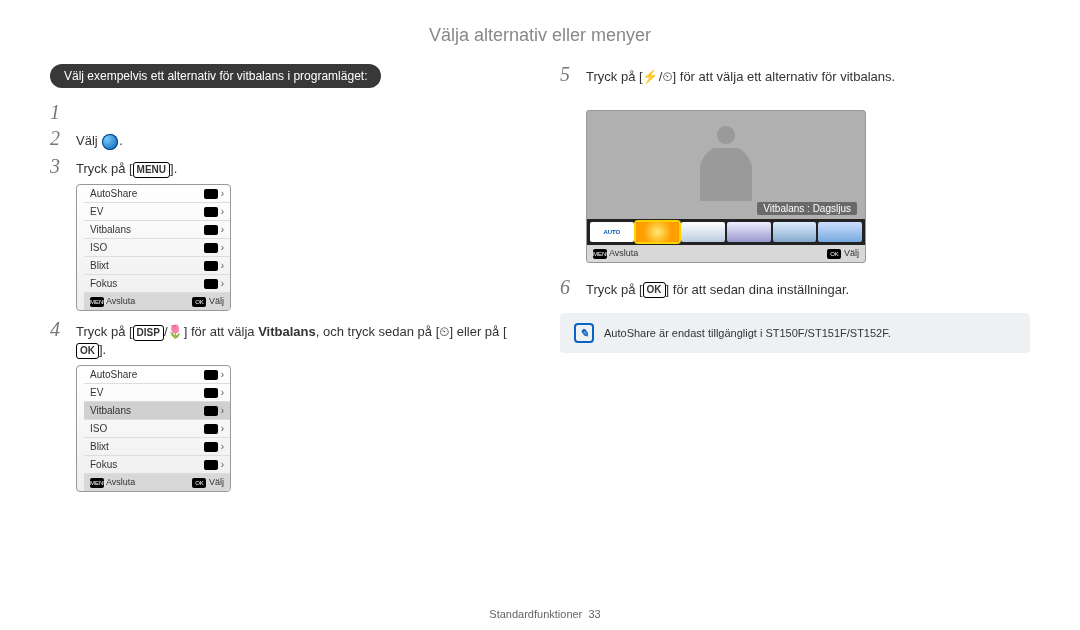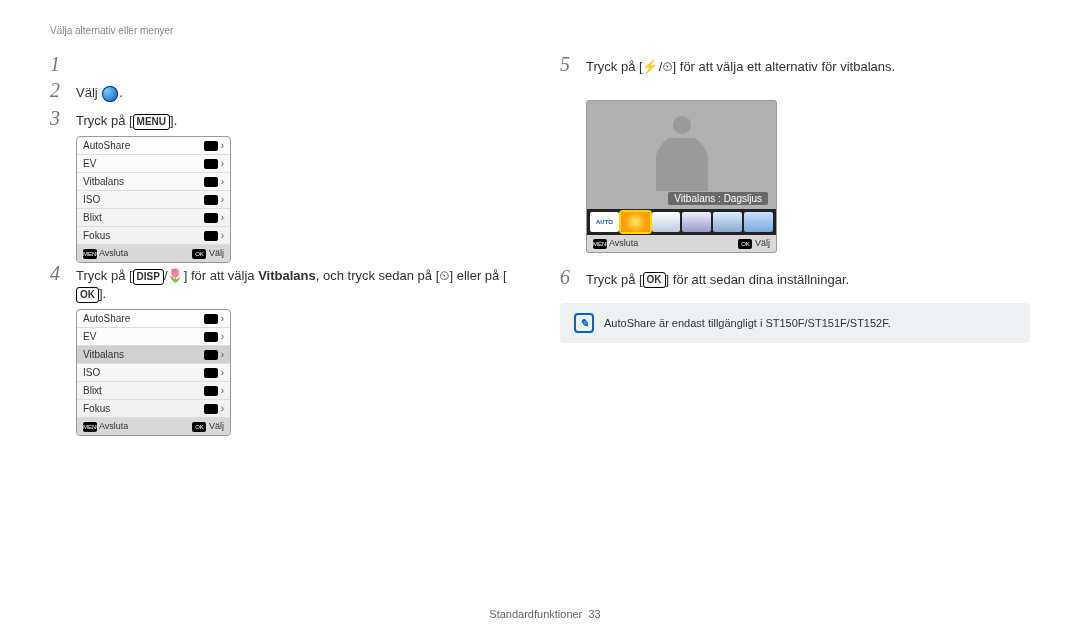--- a/index.html
+++ b/index.html
@@ -10,22 +10,23 @@
     background: #fff;
     color: #333;
     font-size: 13px;
     position: relative;
   }
   .page {
     padding: 25px 50px 0 50px;
   }
   .page-header {
     color: #888;
-    font-size: 10px;
+    font-size: 18px;
     margin-bottom: 18px;
+    text-align: center;
   }
   .columns {
     display: flex;
     gap: 40px;
   }
   .col { width: 50%; }
   .pill {
     display: inline-block;
     background: #383838;
     color: #fff;
@@ -68,25 +69,26 @@
     border-radius: 3px;
     padding: 0 3px;
     font-size: 10px;
     vertical-align: middle;
     background: #fff;
   }
   .menu-panel {
     width: 155px;
     margin-left: 26px;
     margin-top: 4px;
-    margin-bottom: 0;
+    margin-bottom: 8px;
     border: 1px solid #999;
     background: linear-gradient(#fff, #eee);
     border-radius: 4px;
     overflow: hidden;
+    padding-left: 7px;
   }
   .menu-row {
     display: flex;
     align-items: center;
     padding: 3px 6px;
     font-size: 10px;
     border-bottom: 1px solid #ddd;
     justify-content: space-between;
   }
   .menu-row:last-child { border-bottom: none; }
@@ -113,21 +115,21 @@
     vertical-align: middle;
   }
   .opt-icon {
     display: inline-block;
     width: 14px; height: 10px;
     background: #000;
     border-radius: 2px;
     margin-right: 3px;
   }
   .preview-box {
-    width: 191px;
+    width: 280px;
     margin-left: 26px;
     border: 1px solid #999;
     border-radius: 3px;
     background: #a0a0a0;
     margin-bottom: 14px;
     overflow: hidden;
     margin-top: 24px;
   }
   .preview-area {
     height: 108px;
@@ -206,20 +208,21 @@
 </style>
 </head>
 <body>
 
 <div class="page">
   <div class="page-header">Välja alternativ eller menyer</div>
 
   <div class="columns">
 
     <div class="col">
+      <div class="pill">Välj exempelvis ett alternativ för vitbalans i programläget:</div>
 
       <div class="step">
         <div class="step-num">1</div>
       </div>
 
       <div class="step">
         <div class="step-num">2</div>
         <div class="step-text">
           <span>Välj </span>
           <span class="inline-icon icon-p"></span>.

